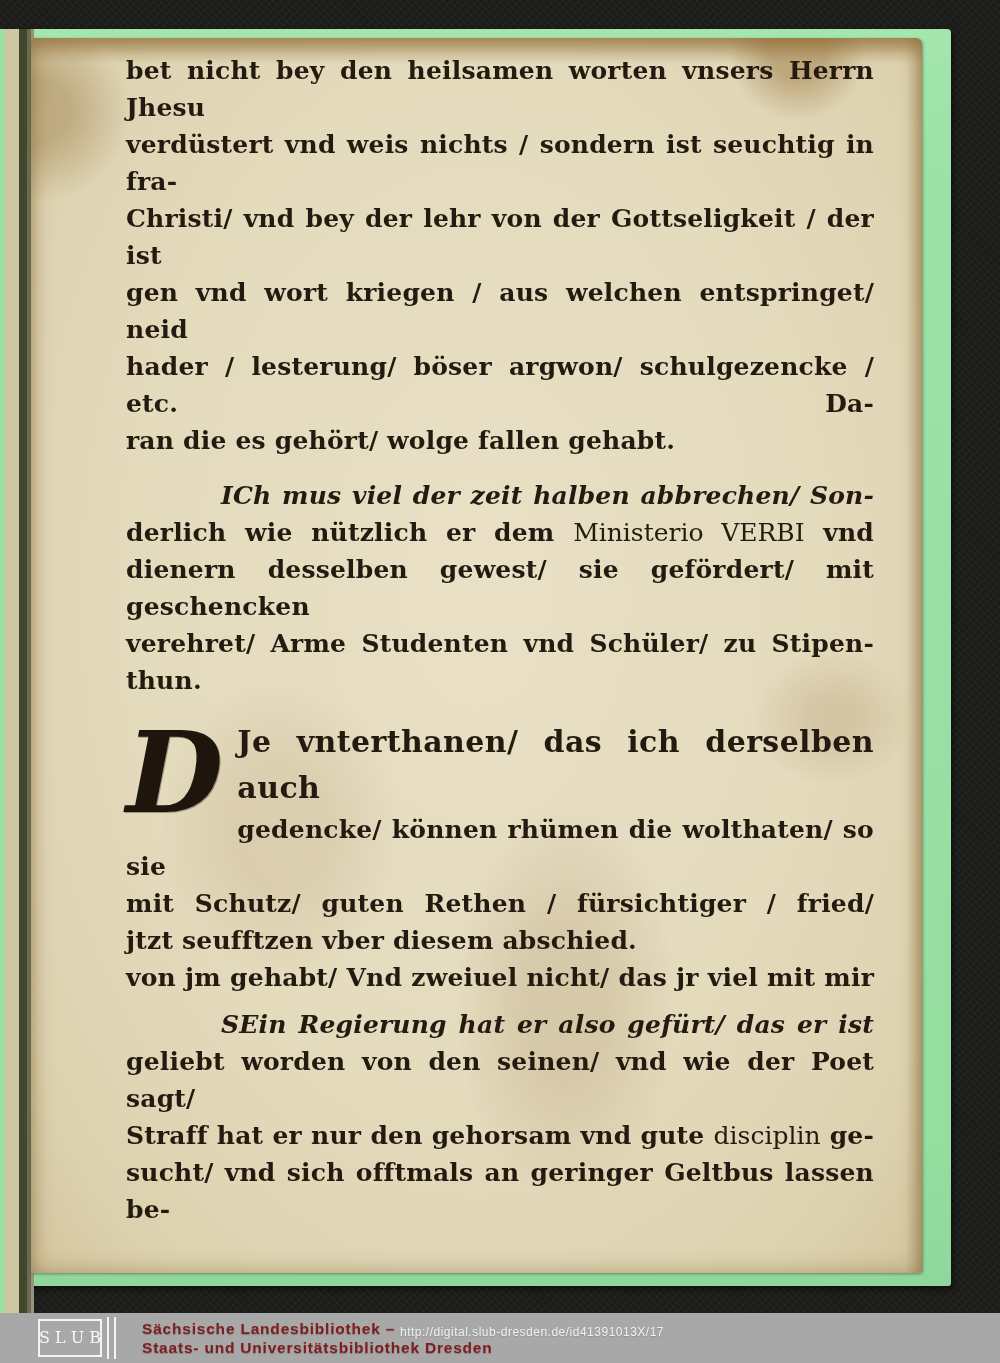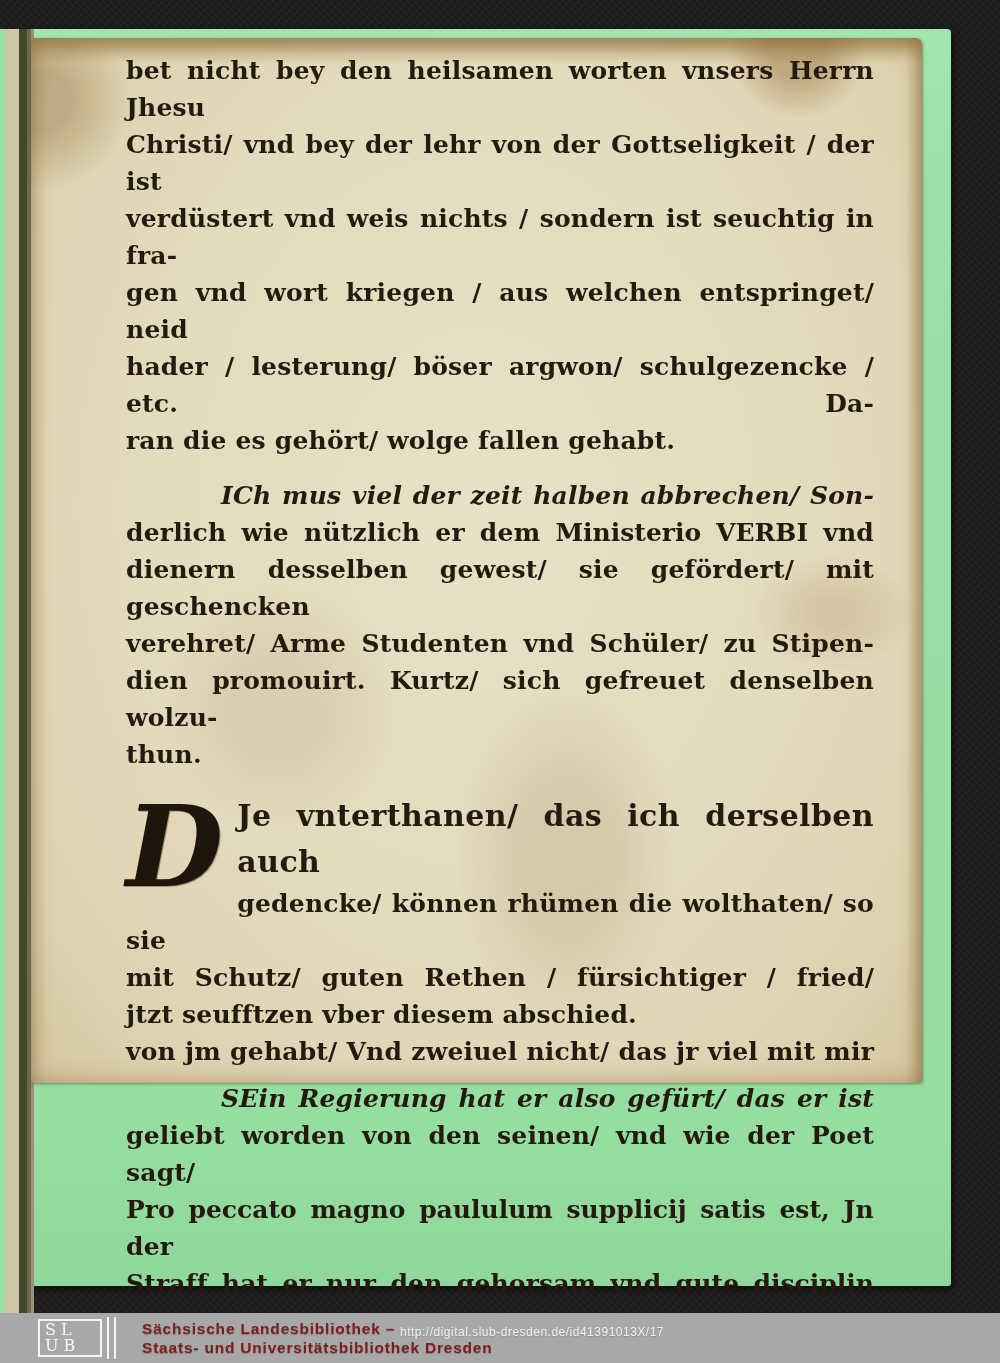--- a/index.html
+++ b/index.html
@@ -30,21 +30,21 @@
     border-radius:2px 4px 3px 2px;
     box-shadow:2px 3px 6px rgba(0,0,0,0.55);
   }
   
   .left-sliver{
     position:absolute;left:0;top:29px;width:34px;height:1284px;
     background:linear-gradient(90deg,#9adfa4 0 5px,#cfc6a2 5px 19px,#3f4a2c 19px 27px,#6d6a52 27px 31px,#9a927a 31px 34px);
   }
   
   .scan-page{
-    position:absolute;left:31px;top:38px;width:891px;height:1045px;
+    position:absolute;left:31px;top:38px;width:891px;height:1235px;
     background:
       radial-gradient(ellipse at 50% 45%, #e9e0c6 0%, var(--paper) 55%, #ddd2af 85%, #d3c59e 100%);
     border-radius:3px 6px 4px 3px;
     box-shadow:inset 0 0 22px rgba(120,90,40,0.45), inset 0 10px 14px rgba(125,95,40,0.35), 1px 1px 3px rgba(0,0,0,0.35);
   }
   
   .stains{
     position:absolute;inset:0;pointer-events:none;border-radius:inherit;
     background:
       linear-gradient(180deg, rgba(146,108,48,0.38) 0%, rgba(146,108,48,0) 26px),
@@ -78,32 +78,32 @@
   .line.lede{font-size:30px;line-height:46px;letter-spacing:0.4px;}
   .dropcap{
     float:left;
     font-family:"DejaVu Serif", serif;
     font-style:italic;font-weight:bold;
     font-size:112px;line-height:0.92;
     padding:2px 14px 0 0;
     color:#1e150c;
     text-shadow:1px 1px 0 rgba(30,20,10,0.35);
   }
-  .latin{font-weight:bold;letter-spacing:0;}
+  .latin{font-weight:normal;letter-spacing:0;}
   
   .footer{
     position:absolute;left:0;bottom:0;width:1000px;height:50px;
     background:var(--footer);
     display:flex;align-items:center;
     font-family:"Liberation Sans", sans-serif;
   }
   .slub-logo{display:flex;align-items:center;margin-left:38px;}
   .logo-box{
     width:64px;height:38px;border:2px solid #f4f4f4;
-    display:flex;flex-direction:column;align-items:flex-start;justify-content:center;
+    display:flex;flex-direction:row;align-items:center;justify-content:center;
     color:#f8f8f8;font-family:"DejaVu Serif", serif;
     font-size:16px;line-height:16px;letter-spacing:5px;
     padding-left:5px; 
   }
   .logo-lines{
     width:9px;height:42px;margin-left:5px;
     border-left:2px solid #f4f4f4;border-right:2px solid #f4f4f4;
   }
   .lib-name{
     margin-left:26px;color:#7f1d1d;font-weight:bold;
@@ -123,46 +123,44 @@
 
   <div class="mat"></div>
   <div class="left-sliver"></div>
 
   <div class="scan-page">
     <div class="stains"></div>
     <div class="text-block" id="text-block">
 
     <div class="para p1">
           <div class="line">bet nicht bey den heilsamen worten vnsers Herrn Jhesu</div>
+          <div class="line">verdüstert vnd weis nichts / sondern ist seuchtig in fra-</div>
           <div class="line">Christi/ vnd bey der lehr von der Gottseligkeit / der ist</div>
-          <div class="line">verdüstert vnd weis nichts / sondern ist seuchtig in fra-</div>
           <div class="line">gen vnd wort kriegen / aus welchen entspringet/ neid</div>
           <div class="line">hader / lesterung/ böser argwon/ schulgezencke / etc. Da-</div>
           <div class="line endline">ran die es gehört/ wolge fallen gehabt.</div>
         </div>
         <div class="para p2">
           <div class="line indent">ICh mus viel der zeit halben abbrechen/ Son-</div>
           <div class="line">derlich wie nützlich er dem <span class="latin">Ministerio VERBI</span> vnd</div>
           <div class="line">dienern desselben gewest/ sie gefördert/ mit geschencken</div>
           <div class="line">verehret/ Arme Studenten vnd Schüler/ zu Stipen-</div>
-          <div class="line">dien promouirt. Kurtz/ sich gefreuet denselben wolzu-</div>
           <div class="line endline">thun.</div>
         </div>
         <div class="para p3">
           <span class="dropcap">D</span>
           <div class="line lede">Je vnterthanen/ das ich derselben auch</div>
           <div class="line">gedencke/ können rhümen die wolthaten/ so sie</div>
           <div class="line">mit Schutz/ guten Rethen / fürsichtiger / fried/</div>
           <div class="line endline">jtzt seufftzen vber diesem abschied.</div>
           <div class="line">von jm gehabt/ Vnd zweiuel nicht/ das jr viel mit mir</div>
         </div>
         <div class="para p4">
           <div class="line indent">SEin Regierung hat er also gefürt/ das er ist</div>
           <div class="line">geliebt worden von den seinen/ vnd wie der Poet sagt/</div>
-          <div class="line"><span class="latin">Pro peccato magno paululum supplicij satis est,</span> Jn der</div>
           <div class="line">Straff hat er nur den gehorsam vnd gute <span class="latin">disciplin</span> ge-</div>
           <div class="line">sucht/ vnd sich offtmals an geringer Geltbus lassen be-</div>
         </div>
       </div>
   </div>
 
   <div class="footer">
     <div class="slub-logo">
       <div class="logo-box">
         <span>SL</span>

